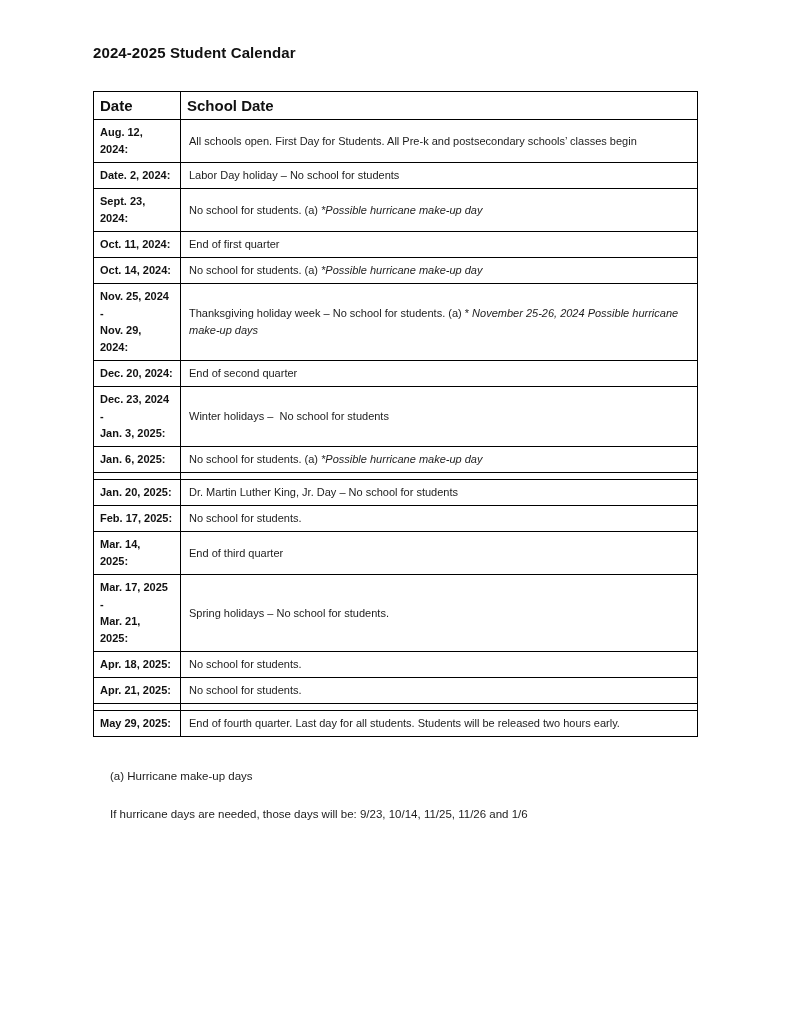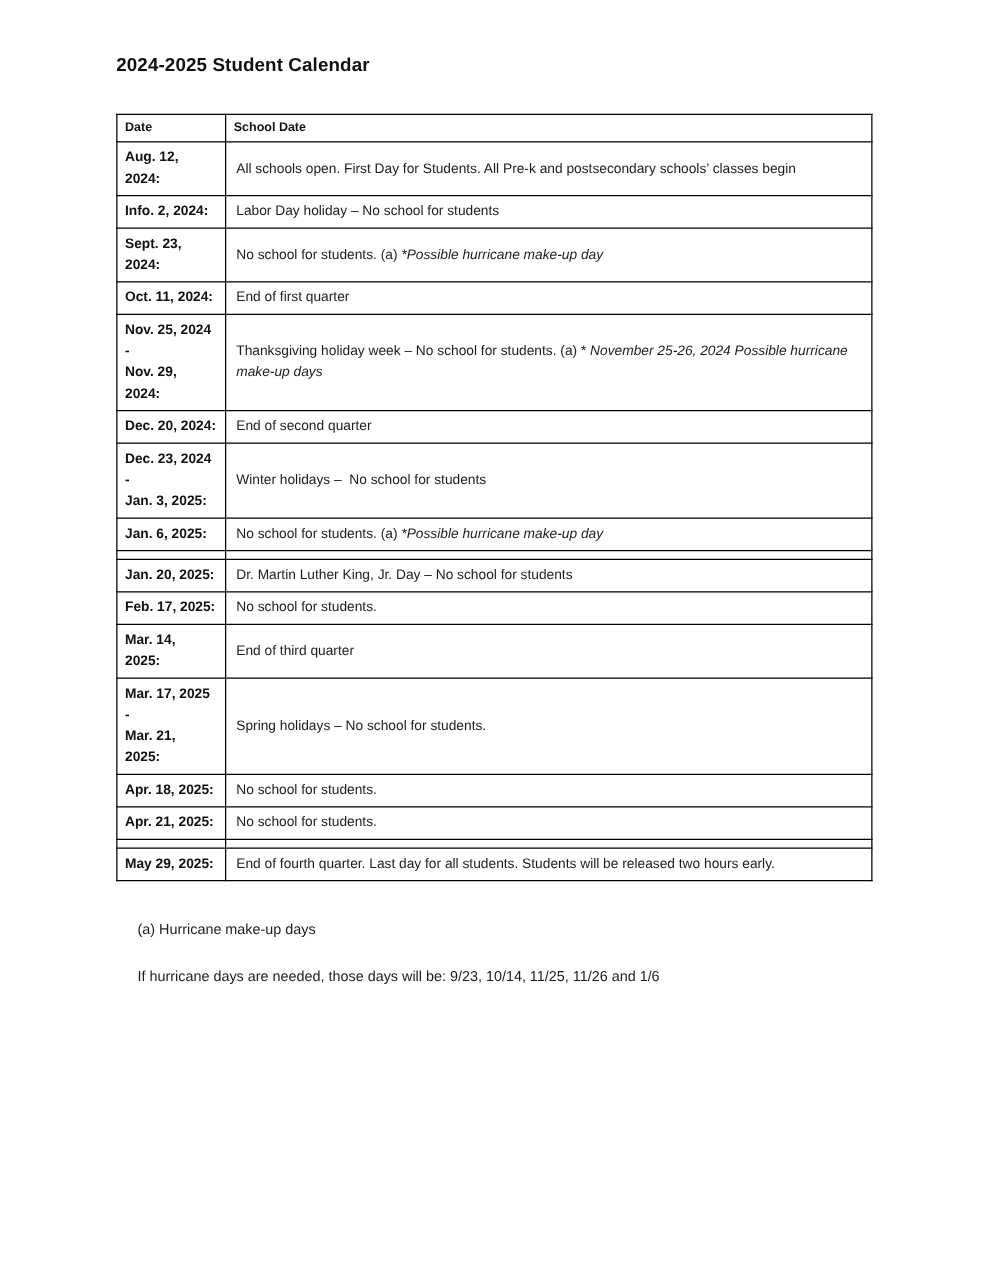--- a/index.html
+++ b/index.html
@@ -35,21 +35,21 @@
   }
   col.col-date { width: 87px; }
   col.col-info { width: 517px; }
   table.calendar th,
   table.calendar td {
     border: 1.5px solid #000000;
     vertical-align: middle;
     text-align: left;
   }
   th.date-hdr, th.info-hdr {
-    font-size: 10px;
+    font-size: 15px;
     font-weight: 700;
     padding: 5px 6px;
     color: #111111;
   }
   td.date-cell {
     font-size: 11px;
     font-weight: 700;
     padding: 4px 4px 4px 6px;
     line-height: 17px;
     color: #111111;
@@ -93,36 +93,42 @@
     <tbody id="rows">
         <tr>
           <td class="date-cell">
             <div>Aug. 12,</div>
             <div>2024:</div>
           </td>
           <td class="info-cell"><span>All schools open. First Day for Students. All Pre-k and postsecondary schools’ classes begin</span></td>
         </tr>
         <tr>
           <td class="date-cell">
-            <div>Info. 2, 2024:</div>
+            <div>Date. 2, 2024:</div>
           </td>
           <td class="info-cell"><span>Labor Day holiday – No school for students</span></td>
         </tr>
         <tr>
           <td class="date-cell">
             <div>Sept. 23,</div>
             <div>2024:</div>
           </td>
           <td class="info-cell"><span>No school for students. (a) </span><span class="italic">*Possible hurricane make-up day</span></td>
         </tr>
         <tr>
           <td class="date-cell">
             <div>Oct. 11, 2024:</div>
           </td>
           <td class="info-cell"><span>End of first quarter</span></td>
+        </tr>
+        <tr>
+          <td class="date-cell">
+            <div>Oct. 14, 2024:</div>
+          </td>
+          <td class="info-cell"><span>No school for students. (a) </span><span class="italic">*Possible hurricane make-up day</span></td>
         </tr>
         <tr>
           <td class="date-cell">
             <div>Nov. 25, 2024</div>
             <div>-</div>
             <div>Nov. 29,</div>
             <div>2024:</div>
           </td>
           <td class="info-cell"><span>Thanksgiving holiday week – No school for students. (a) * </span><span class="italic">November 25-26, 2024 Possible hurricane make-up days</span></td>
         </tr>

